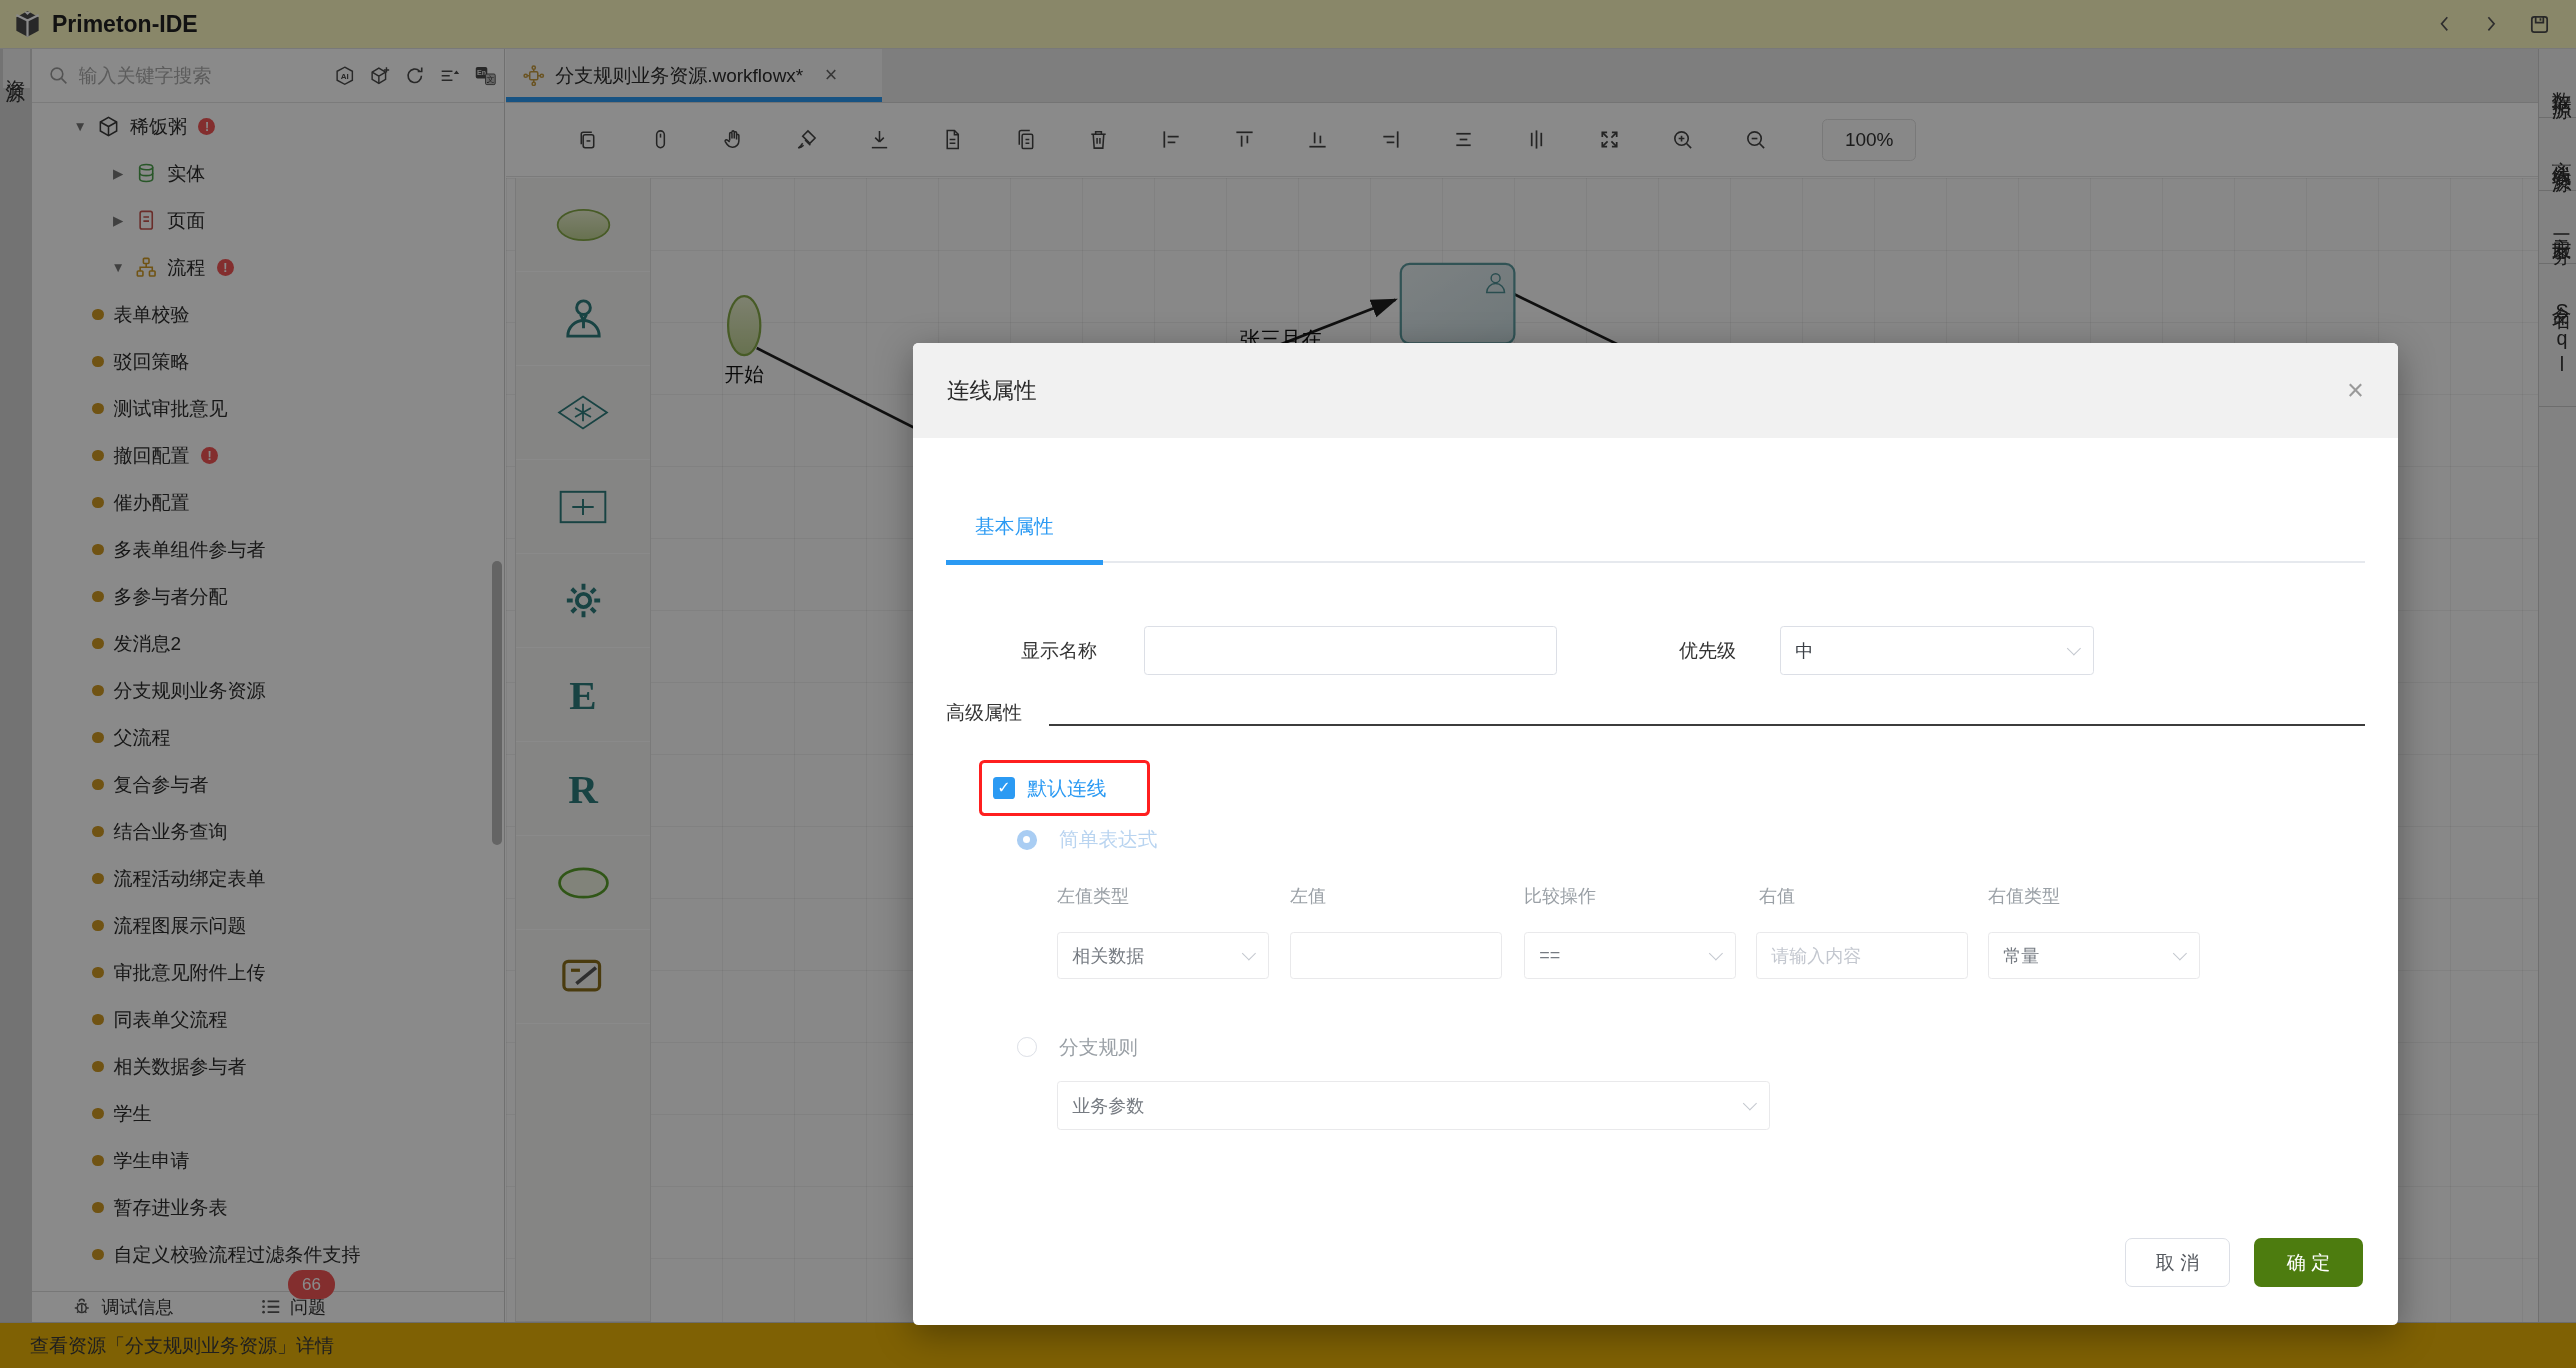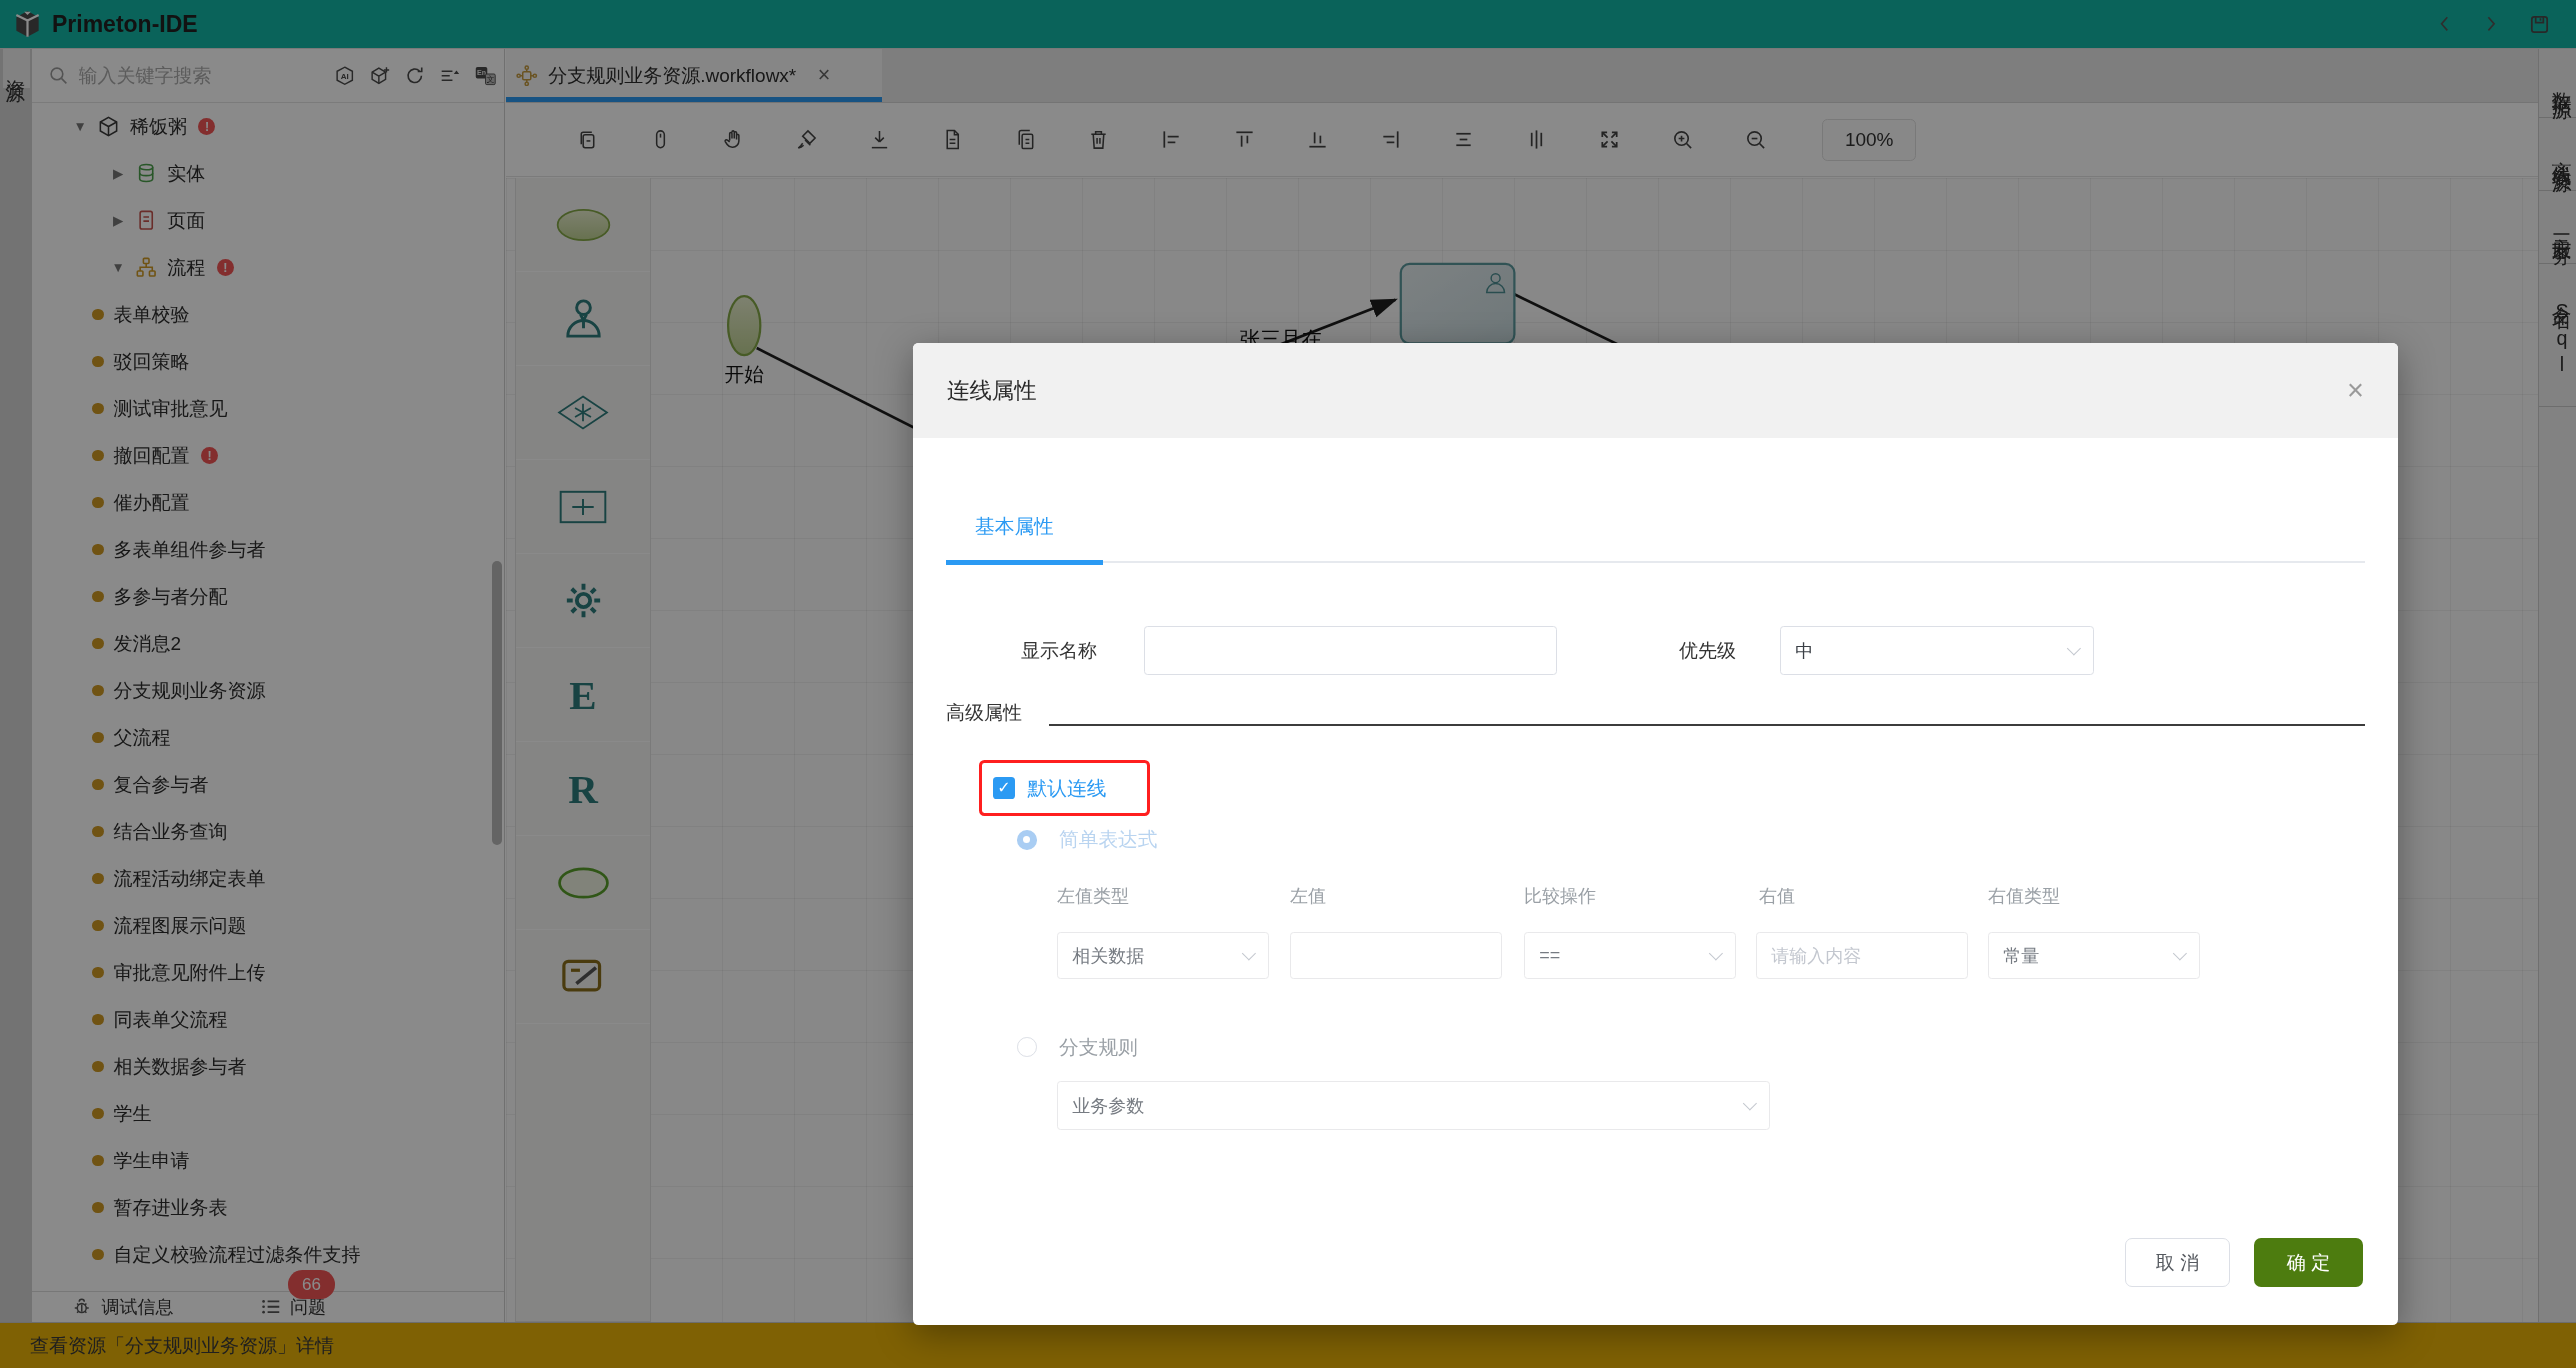--- a/index.html
+++ b/index.html
@@ -1,21 +1,21 @@
 <!DOCTYPE html>
 <html style="font-size:14.3px"><head>
 <meta charset="utf-8">
 <style>
   * { margin:0; padding:0; box-sizing:border-box; }
   html,body { width:2576px; height:1368px; overflow:hidden; }
   body { position:relative; font-family:"Liberation Sans","DejaVu Sans",sans-serif; background:#fff; color:#2d2d2d; }
   svg { display:block; }
 
   
-  .titlebar { position:absolute; top:0; left:0; right:0; height:49px; background:#14b8a6;
+  .titlebar { position:absolute; top:0; left:0; right:0; height:49px; background:#fef9c3;
     border-bottom:0.9px solid #e0e0e0; display:flex; align-items:center; padding:0 14.3px; z-index:5; }
   .app-title { font-size:23px; font-weight:600; color:#222; margin-left:10.7px; }
   .tb-right { margin-left:auto; display:flex; gap:27px; align-items:center; margin-right:10.7px; }
 
   
   .left-strip { position:absolute; top:49px; left:0; width:32px; bottom:46px; background:#d5d5d5; z-index:4; }
   .left-strip .seg { background:#f0f0f0; padding:14.3px 0; text-align:center; writing-mode:vertical-rl;
     text-orientation:upright; font-size:19.7px; color:#333; margin:0 auto; letter-spacing:5.4px; }
 
   
@@ -36,21 +36,21 @@
   .bottom-panel { position:absolute; left:0; right:0; bottom:0; height:31px; background:#fff; border-top:0.9px solid #dcdcdc;
     display:flex; align-items:center; gap:86px; padding-left:39px; font-size:18px; color:#333; z-index:3; }
   .bp-item { display:flex; align-items:center; gap:9px; }
   .count-badge { position:absolute; left:256px; bottom:23px; min-width:47px; height:29px; border-radius:14.3px;
     background:#f25555; color:#fff; font-size:17px; display:flex; align-items:center; justify-content:center;
     padding:0 9px; z-index:4; }
 
   
   .center { position:absolute; top:49px; left:506px; right:38px; bottom:46px; }
   .tabbar { height:54px; background:#e9e9e9; border-bottom:0.9px solid #d6d6d6; display:flex; }
-  .file-tab { width:376px; background:#f7f7f7; display:flex; align-items:center; gap:10.7px; padding:0 10px;
+  .file-tab { width:376px; background:#f7f7f7; display:flex; align-items:center; gap:10.7px; padding:0 17px;
     font-size:19px; color:#2d2d2d; position:relative; }
   .file-tab::after { content:""; position:absolute; left:0; right:0; bottom:0; height:5.4px; background:#2b9af3; }
   .tab-close { margin-left:10.7px; color:#666; font-size:21.5px; }
   .toolbar { height:74px; background:#fff; border-bottom:0.9px solid #e3e3e3; display:flex; align-items:center;
     gap:50px; padding-left:70px; }
   .tool { width:23px; height:23px; flex:0 0 auto; }
   .zoom-box { margin-left:5.4px; background:#fbfbfb; border:0.9px solid #e0e0e0; border-radius:5.4px;
     padding:9px 21.5px; font-size:19px; color:#333; }
   .canvas { position:absolute; top:129px; left:0; right:0; bottom:0; background:#fbfbfb;
     background-image:linear-gradient(to right, rgba(0,0,0,0.05) 0.9px, transparent 0.9px),

